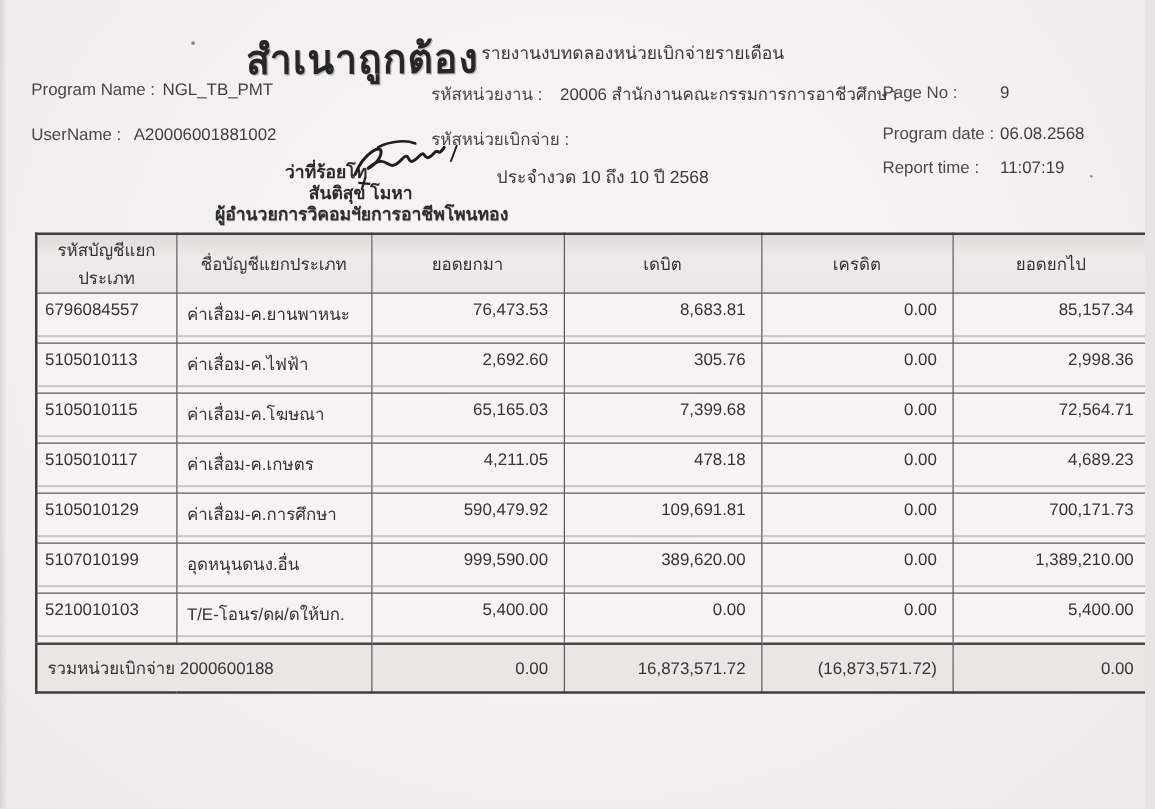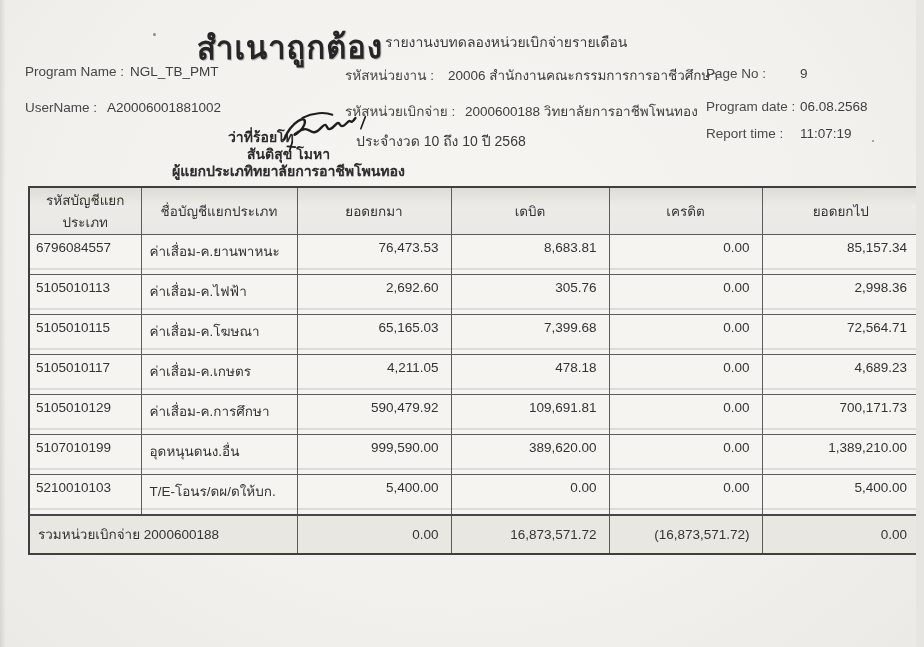--- a/index.html
+++ b/index.html
@@ -81,39 +81,38 @@
   <div class="abs lbl" style="left:25px;top:64px;text-align:right;">Program Name :</div>
   <div class="abs val" style="left:130px;top:64px;">NGL_TB_PMT</div>
   <div class="abs lbl" style="left:345px;top:64px;">รหัสหน่วยงาน :</div>
   <div class="abs val" style="left:448px;top:64px;">20006 สำนักงานคณะกรรมการการอาชีวศึกษา</div>
   <div class="abs meta-label" style="left:706px;top:66px;">Page No :</div>
   <div class="abs meta-value" style="left:800px;top:66px;">9</div>
 
   <div class="abs lbl" style="left:25px;top:100px;">UserName :</div>
   <div class="abs val" style="left:107px;top:100px;">A20006001881002</div>
   <div class="abs lbl" style="left:345px;top:100px;">รหัสหน่วยเบิกจ่าย :</div>
-  <div class="abs val" style="left:465px;top:100px;">2000600188 วิทยาลัยการอาชีพโพนทอง</div>
   <div class="abs meta-label" style="left:706px;top:99px;">Program date :</div>
   <div class="abs meta-value" style="left:800px;top:99px;">06.08.2568</div>
 
   <div class="abs sig-rank" style="left:228px;top:126px;">ว่าที่ร้อยโท</div>
   <div class="signature">
     <svg width="100" height="46" viewBox="0 0 100 46">
       <path d="M8 28 C 16 10, 32 3, 29 13 C 26 22, 12 27, 22 21 C 36 12, 33 30, 46 17 C 54 9, 48 27, 60 15 C 66 9, 62 23, 72 13 C 76 9, 74 17, 80 9" fill="none" stroke="#1e1e1e" stroke-width="2.4" stroke-linecap="round"></path>
       <path d="M27 7 C 38 2, 50 2, 57 5" fill="none" stroke="#1e1e1e" stroke-width="2" stroke-linecap="round"></path>
       <path d="M16 31 L13 40 M11 35 L19 36" fill="none" stroke="#1e1e1e" stroke-width="1.8" stroke-linecap="round"></path>
       <path d="M90 8 L85 20" fill="none" stroke="#1e1e1e" stroke-width="1.6" stroke-linecap="round"></path>
     </svg>
   </div>
-  <div class="abs title" style="left:356px;top:130px;width:190px;text-align:left;">ประจำงวด 10 ถึง 10 ปี 2568</div>
+  <div class="abs title" style="left:377px;top:130px;width:190px;text-align:right;">ประจำงวด 10 ถึง 10 ปี 2568</div>
   <div class="abs meta-label" style="left:706px;top:126px;">Report time :</div>
   <div class="abs meta-value" style="left:800px;top:126px;">11:07:19</div>
 
   <div class="abs sig-name" style="left:247px;top:143px;">สันติสุข โมหา</div>
-  <div class="abs sig-pos" style="left:172px;top:160px;">ผู้แยกประเภทิทยาลัยการอาชีพโพนทอง</div>
+  <div class="abs sig-pos" style="left:172px;top:160px;">ผู้อำนวยการวิคอมฯัยการอาชีพโพนทอง</div>
 
   <table class="gl-table">
     <colgroup>
       <col style="width:112px">
         <col style="width:156px">
         <col style="width:154px">
       <col style="width:158px">
         <col style="width:153px">
         <col style="width:158px">
     </colgroup>

